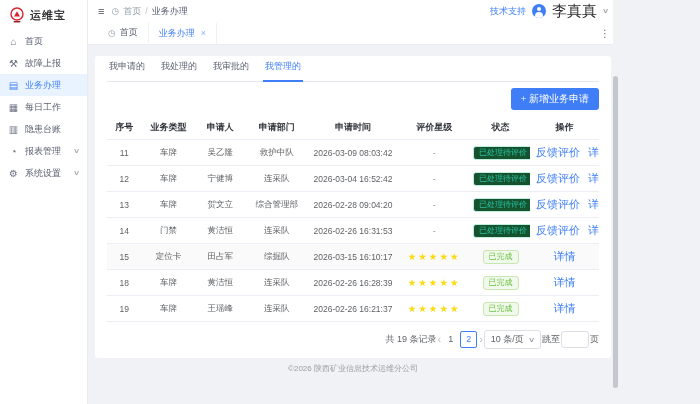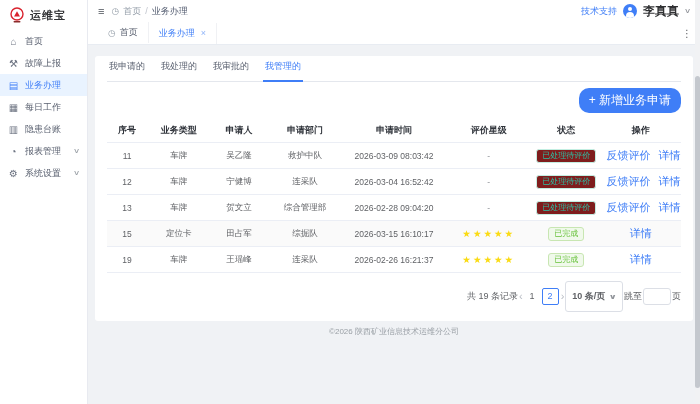--- a/index.html
+++ b/index.html
@@ -1,17 +1,17 @@
 <!DOCTYPE html>
 <html><head>
 <meta charset="utf-8">
 <style>
   html,body{margin:0;padding:0;width:700px;height:404px;overflow:hidden;
     font-family:"Liberation Sans","DejaVu Sans",sans-serif;background:#f0f2f5;font-size:10px;color:#606266;}
-  .app{position:relative;width:700px;height:404px;display:flex;}
+  .app{position:relative;width:618px;height:404px;display:flex;}
   
   .sidebar{width:88px;min-width:88px;height:100%;background:#fff;border-right:1px solid #e8eaf0;box-sizing:border-box;z-index:2;}
   .logo{display:flex;align-items:center;gap:5px;height:30px;padding-left:9px;}
   .logo-icon svg{display:block;}
   .logo-text{font-size:11px;font-weight:bold;color:#303133;letter-spacing:1px;}
   .nav-item{display:flex;align-items:center;gap:6px;height:22px;padding:0 8px;color:#5a6170;cursor:pointer;font-size:9px;}
   .nav-item .nav-icon{font-size:10px;color:#6b7280;width:11px;text-align:center;}
   .nav-item.active{background:#e9f3ff;color:#3f7ef7;}
   .nav-item.active .nav-icon{color:#3f7ef7;}
   .nav-chev{margin-left:auto;font-size:7px;color:#9aa0a6;transform:scaleX(1.4);}
@@ -22,55 +22,55 @@
   .crumb{display:flex;align-items:center;gap:4px;font-size:9px;}
   .crumb .clock{color:#9aa3ad;font-size:9px;}
   .crumb-home{color:#97a0ab;cursor:pointer;}
   .crumb .sep{color:#c0c4cc;}
   .crumb .cur{color:#515a6e;}
   .top-right{margin-left:auto;display:flex;align-items:center;gap:6px;}
   .support{color:#3f7ef7;font-size:9px;text-decoration:none;cursor:pointer;}
   .avatar{position:relative;width:14px;height:14px;border-radius:50%;background:#3f7ef7;overflow:hidden;cursor:pointer;}
   .avatar::before{content:"";position:absolute;left:5px;top:3px;width:4px;height:4px;border-radius:50%;background:#fff;}
   .avatar::after{content:"";position:absolute;left:3px;top:8px;width:8px;height:6px;border-radius:4px 4px 0 0;background:#fff;}
-  .uname{font-size:12px;color:#303133;cursor:pointer;font-weight:bold;}
+  .uname{font-size:15px;color:#303133;cursor:pointer;}
   .chev{font-size:7px;color:#909399;transform:scaleX(1.4);}
   .tabbar{height:22px;background:#fff;border-bottom:1px solid #e8ecf2;display:flex;align-items:center;padding-left:10px;}
   .tab{display:inline-flex;align-items:center;gap:4px;padding:0 10px;height:21px;font-size:9px;color:#5a6170;border-right:1px solid #f0f1f4;cursor:pointer;background:#fff;}
   .tab .clock{color:#9aa3ad;font-size:9px;}
   .tab.active{color:#3f7ef7;}
   .tab .close{color:#9aa0a6;font-size:9px;margin-left:2px;}
   .tab.active .close{color:#8fb4f9;}
   .kebab{margin-left:auto;padding-right:8px;color:#606266;font-size:10px;cursor:pointer;}
   
   .content{flex:1;padding:5px 7px 0 7px;box-sizing:border-box;}
   .card{background:#fff;border-radius:3px;padding:0 12px;box-sizing:border-box;}
   .ftabs{display:flex;gap:12px;border-bottom:1px solid #e4e7ed;height:25px;align-items:flex-end;margin-top:6px;}
   .ftab{padding:0 2px 7px 2px;font-size:9px;color:#5a6170;cursor:pointer;border-bottom:2px solid transparent;margin-bottom:-1px;}
   .ftab.active{color:#3f7ef7;border-bottom-color:#3f7ef7;}
   .toolbar{display:flex;justify-content:flex-end;padding:6px 0;}
-  .add-btn{background:#3f7ef7;color:#fff;border:none;border-radius:10px;font-size:12px;padding:4px 10px;cursor:pointer;font-family:Liberation Sans, sans-serif;}
+  .add-btn{background:#3f7ef7;color:#fff;border:none;border-radius:3px;font-size:10px;padding:4px 10px;cursor:pointer;font-family:Liberation Serif, serif;}
   table{width:100%;border-collapse:collapse;table-layout:fixed;}
   th{font-size:9px;color:#30343b;font-weight:bold;padding:5px 2px;border-bottom:1px solid #ebeef5;text-align:center;}
   td{font-size:8.5px;color:#606266;padding:0 2px;height:25px;border-bottom:1px solid #ebeef5;text-align:center;white-space:nowrap;overflow:hidden;}
   tr.hl td{background:#fafafa;}
   col.c-no{width:7%;}col.c-type{width:11%;}col.c-app{width:10%;}col.c-dept{width:13%;}
   col.c-time{width:18%;}col.c-rate{width:15%;}col.c-status{width:12%;}col.c-ops{width:14%;}
   .stars{color:#fadb14;font-size:9.5px;letter-spacing:2px;}
   .dash{color:#909399;}
   .badge{display:inline-block;font-size:8px;padding:2px 5px;border-radius:3px;line-height:1;}
-  .badge.pending{color:#2bc2a6;background:#7f1d1d;border:1px solid #c2eee2;}
+  .badge.pending{color:#2bc2a6;background:#14532d;border:1px solid #c2eee2;}
   .badge.done{color:#67c23a;background:#f0f9eb;border:1px solid #c8e6b2;}
   .link{color:#3f7ef7;cursor:pointer;margin:0 4px;font-size:11px;}
   
   .pagination{display:flex;justify-content:flex-end;align-items:center;gap:1px;padding:8px 0 9px 0;font-size:9px;color:#606266;}
   .pg-arrow{color:#b8bcc4;font-size:11px;cursor:pointer;line-height:1;}
   .pg-num{display:inline-block;min-width:15px;height:15px;line-height:15px;text-align:center;cursor:pointer;border-radius:2px;margin:0 1px;}
   .pg-num.active{border:1px solid #3f7ef7;color:#3f7ef7;}
-  .pg-size{display:inline-flex;align-items:center;gap:5px;border:1px solid #dcdfe6;border-radius:3px;padding:8px 6px;cursor:pointer;color:#606266;font-weight:bold;}
+  .pg-size{display:inline-flex;align-items:center;gap:5px;border:1px solid #dcdfe6;border-radius:3px;padding:2px 6px;cursor:pointer;color:#606266;}
   .pg-input{display:inline-block;width:26px;height:15px;border:1px solid #dcdfe6;border-radius:3px;background:#fff;cursor:text;}
   .footer{text-align:center;font-size:8px;color:#9aa0a6;padding:5px 0;}
   
   .scrollbar{position:absolute;right:0;top:0;width:5px;height:404px;background:#f1f2f4;}
   .scroll-thumb{position:absolute;top:76px;left:0;width:5px;height:312px;background:#c4c8ce;border-radius:3px;cursor:grab;}
 </style>
 </head>
 <body>
 
 <div class="app">
@@ -207,26 +207,46 @@
               <tr>
                 <td>13</td>
                 <td>车牌</td>
                 <td>贺文立</td>
                 <td>综合管理部</td>
                 <td>2026-02-28 09:04:20</td>
                 <td><span class="dash">-</span></td>
                 <td><span class="badge pending">已处理待评价</span></td>
                 <td><span class="link">反馈评价</span><span class="link">详情</span></td>
               </tr>
+              <tr>
+                <td>14</td>
+                <td>门禁</td>
+                <td>黄洁恒</td>
+                <td>连采队</td>
+                <td>2026-02-26 16:31:53</td>
+                <td><span class="dash">-</span></td>
+                <td><span class="badge pending">已处理待评价</span></td>
+                <td><span class="link">反馈评价</span><span class="link">详情</span></td>
+              </tr>
               <tr class="hl">
                 <td>15</td>
                 <td>定位卡</td>
                 <td>田占军</td>
                 <td>综掘队</td>
                 <td>2026-03-15 16:10:17</td>
+                <td><span class="stars">★★★★★</span></td>
+                <td><span class="badge done">已完成</span></td>
+                <td><span class="link">详情</span></td>
+              </tr>
+              <tr>
+                <td>18</td>
+                <td>车牌</td>
+                <td>黄洁恒</td>
+                <td>连采队</td>
+                <td>2026-02-26 16:28:39</td>
                 <td><span class="stars">★★★★★</span></td>
                 <td><span class="badge done">已完成</span></td>
                 <td><span class="link">详情</span></td>
               </tr>
               <tr>
                 <td>19</td>
                 <td>车牌</td>
                 <td>王瑶峰</td>
                 <td>连采队</td>
                 <td>2026-02-26 16:21:37</td>

